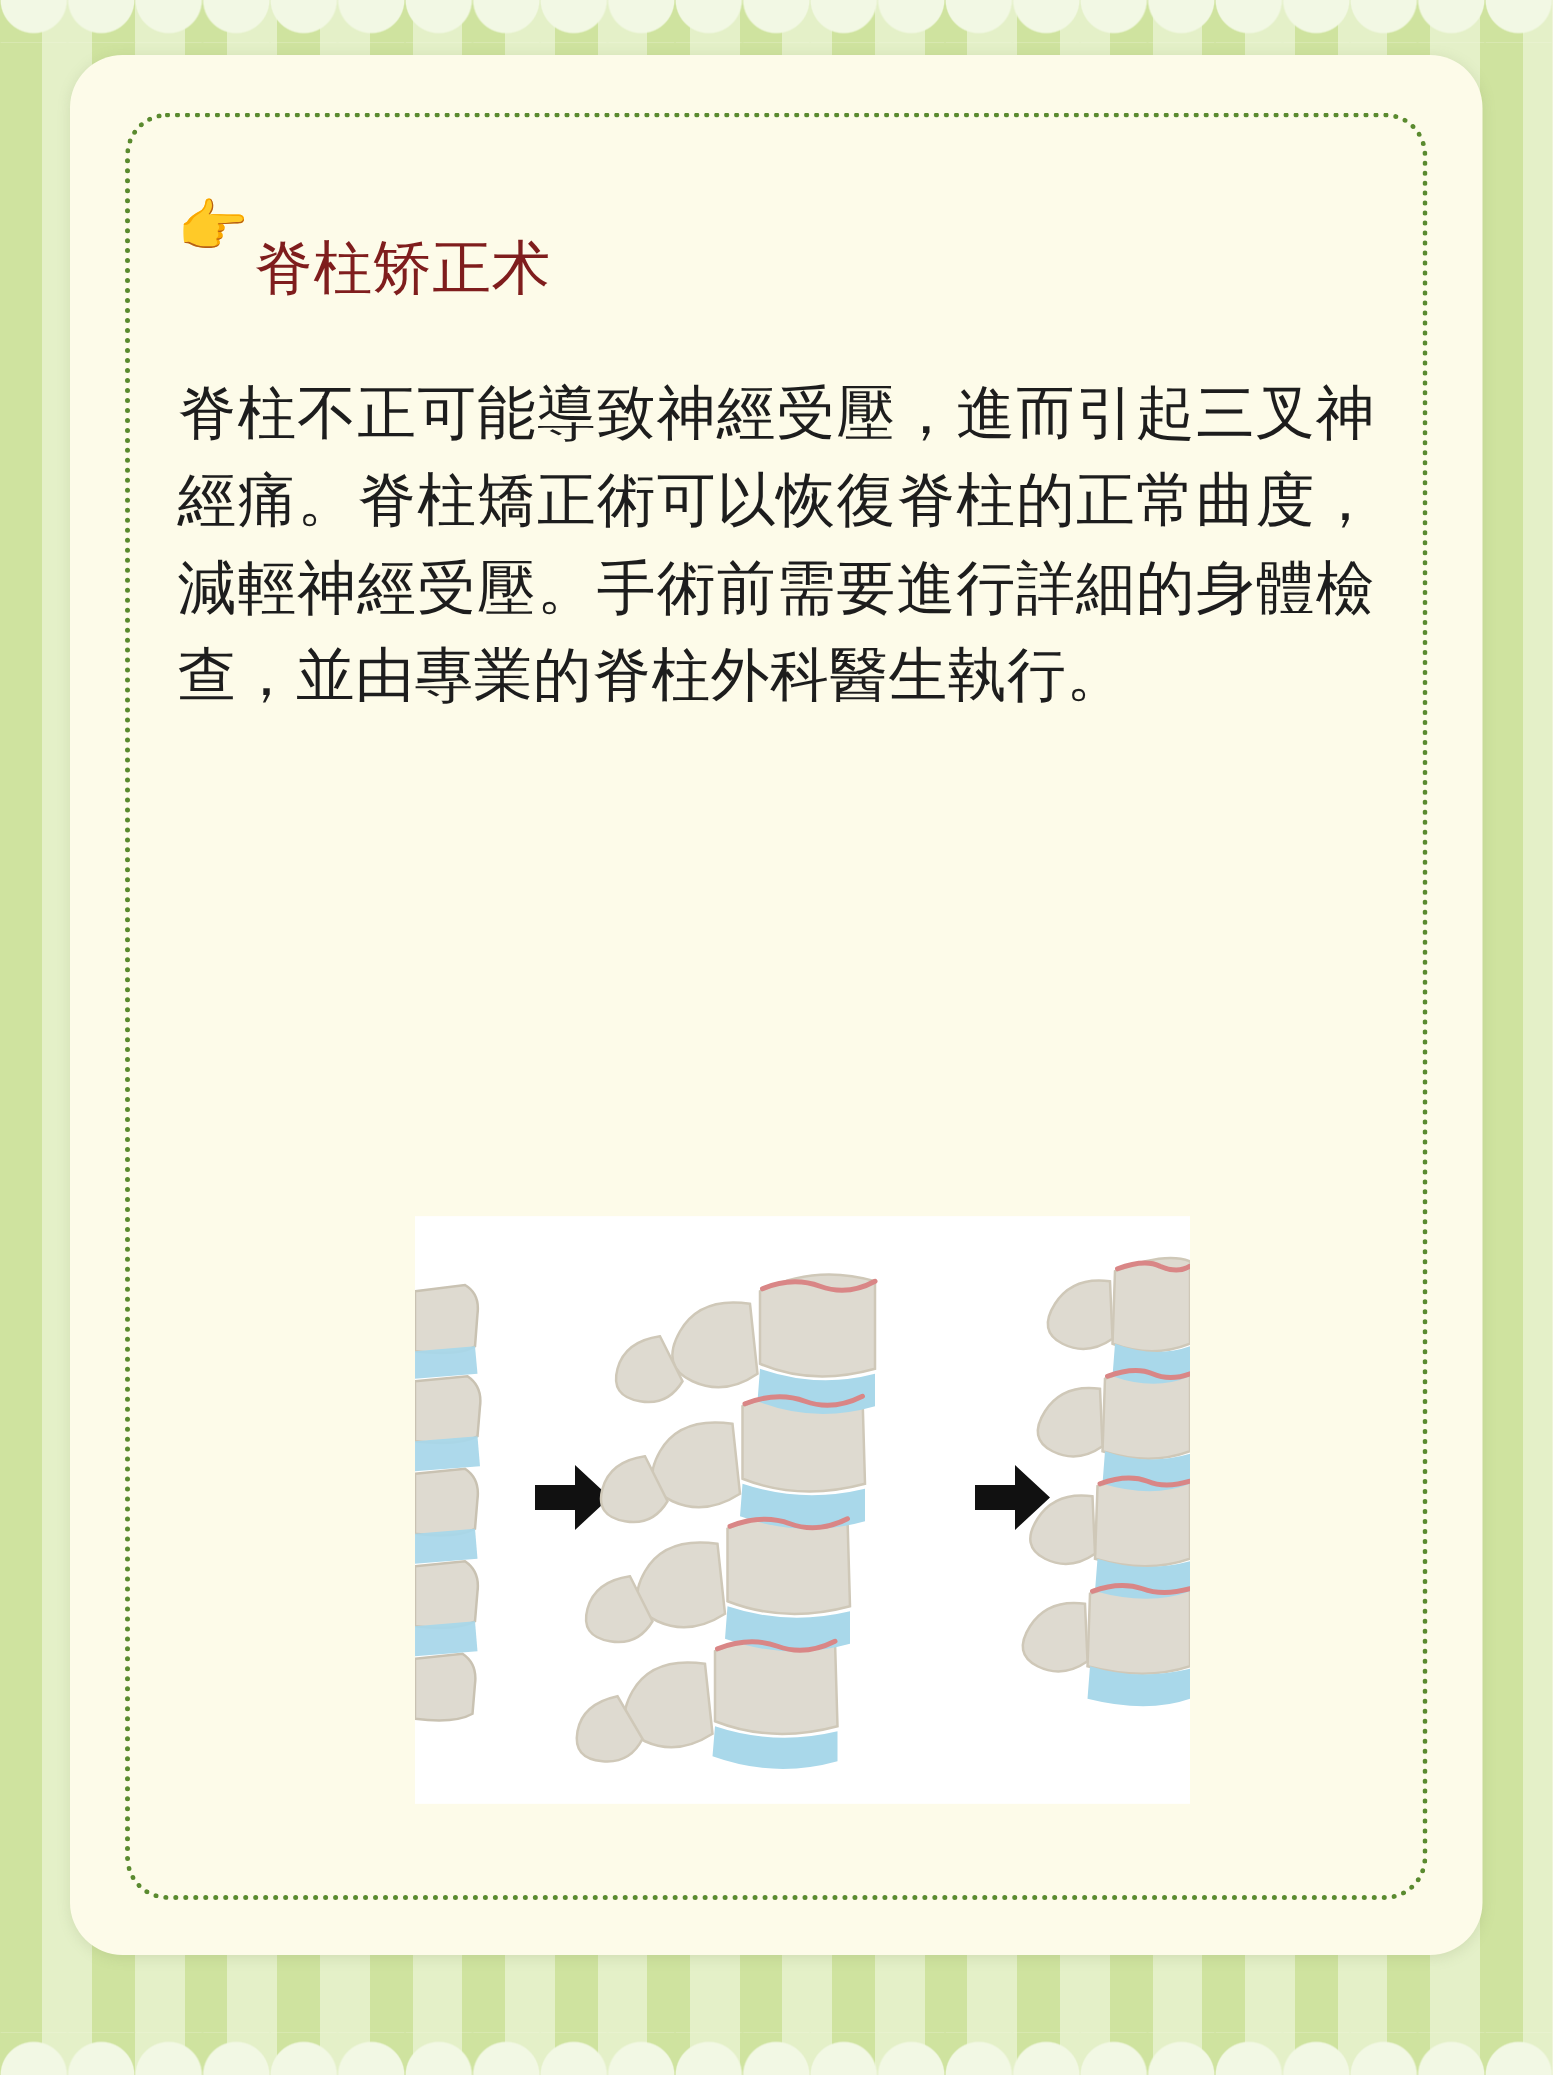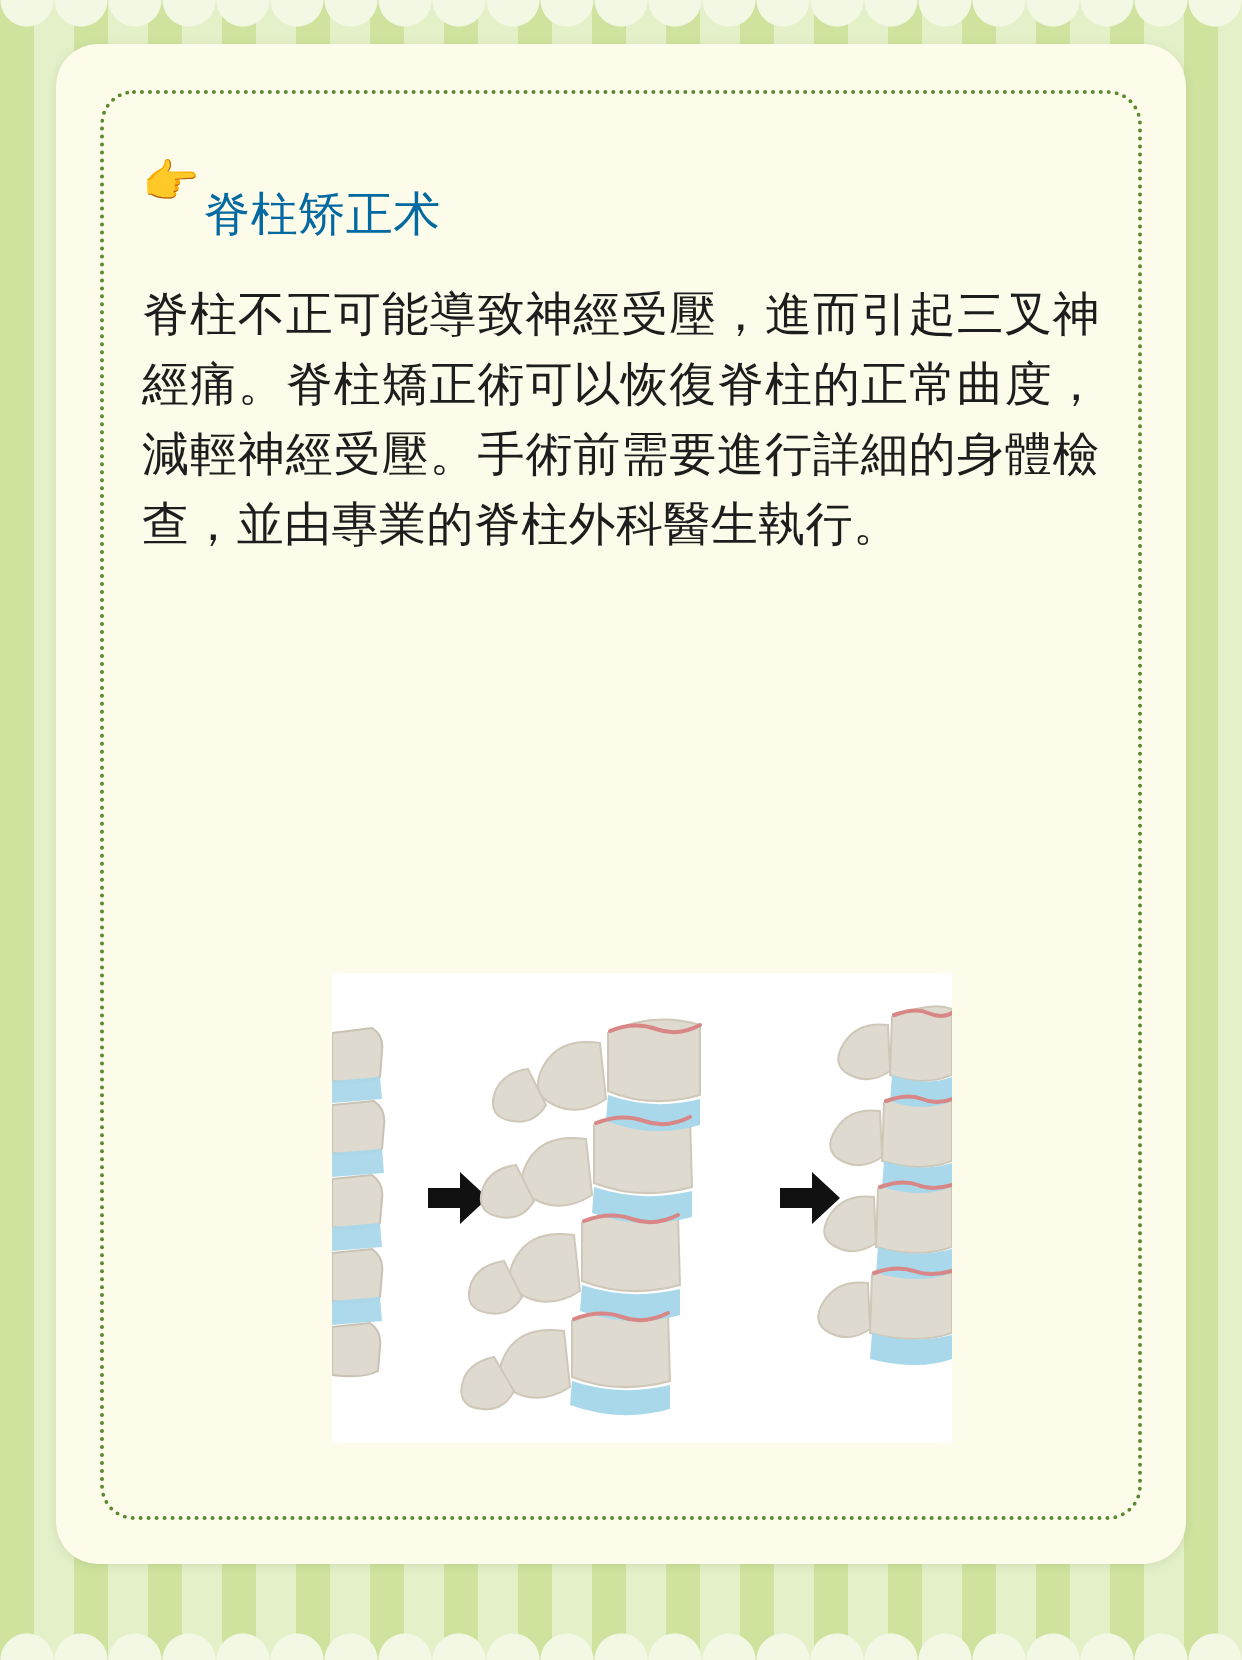--- a/index.html
+++ b/index.html
@@ -76,26 +76,26 @@
   }
   .point-icon {
     font-size: 46px;
     line-height: 54px;
     color: #f4b63f;
     flex: 0 0 auto;
   }
   .heading {
     font-size: 47px;
     line-height: 58px;
-    color: #0369a1;
+    color: #7f1d1d;
     font-weight: 500;
     letter-spacing: 0.5px;
   }
   .body-text {
-    margin-top: 4px;
+    margin-top: 20px;
     font-size: 47px;
     line-height: 70px;
     color: #1d1d1d;
     letter-spacing: 0.4px;
     text-align: justify;
     font-weight: 500;
   }
 
   
   .figure {

